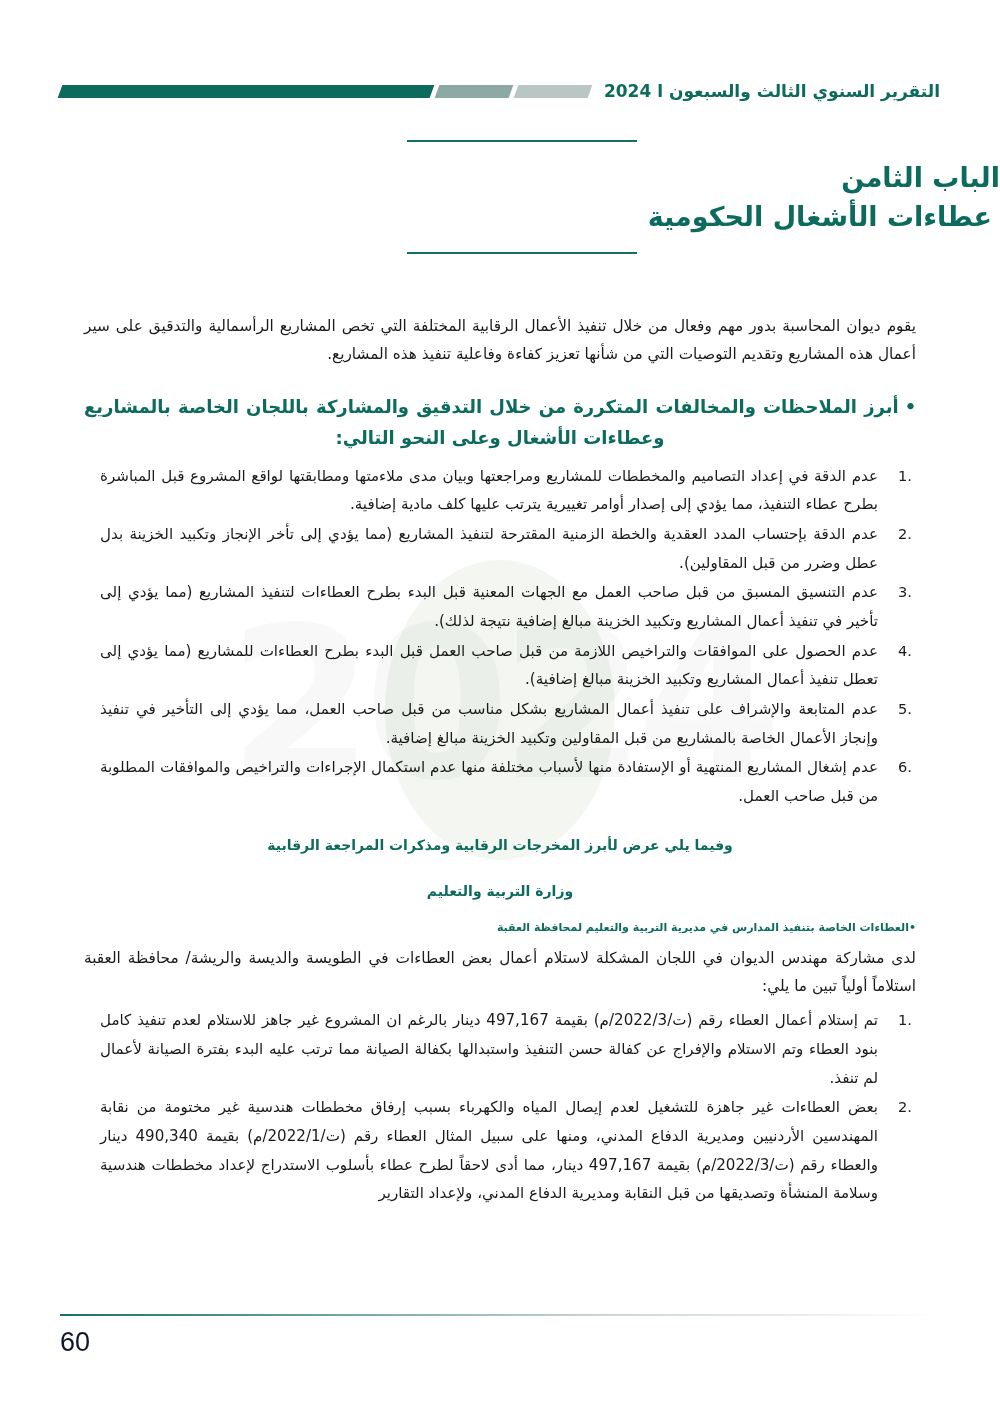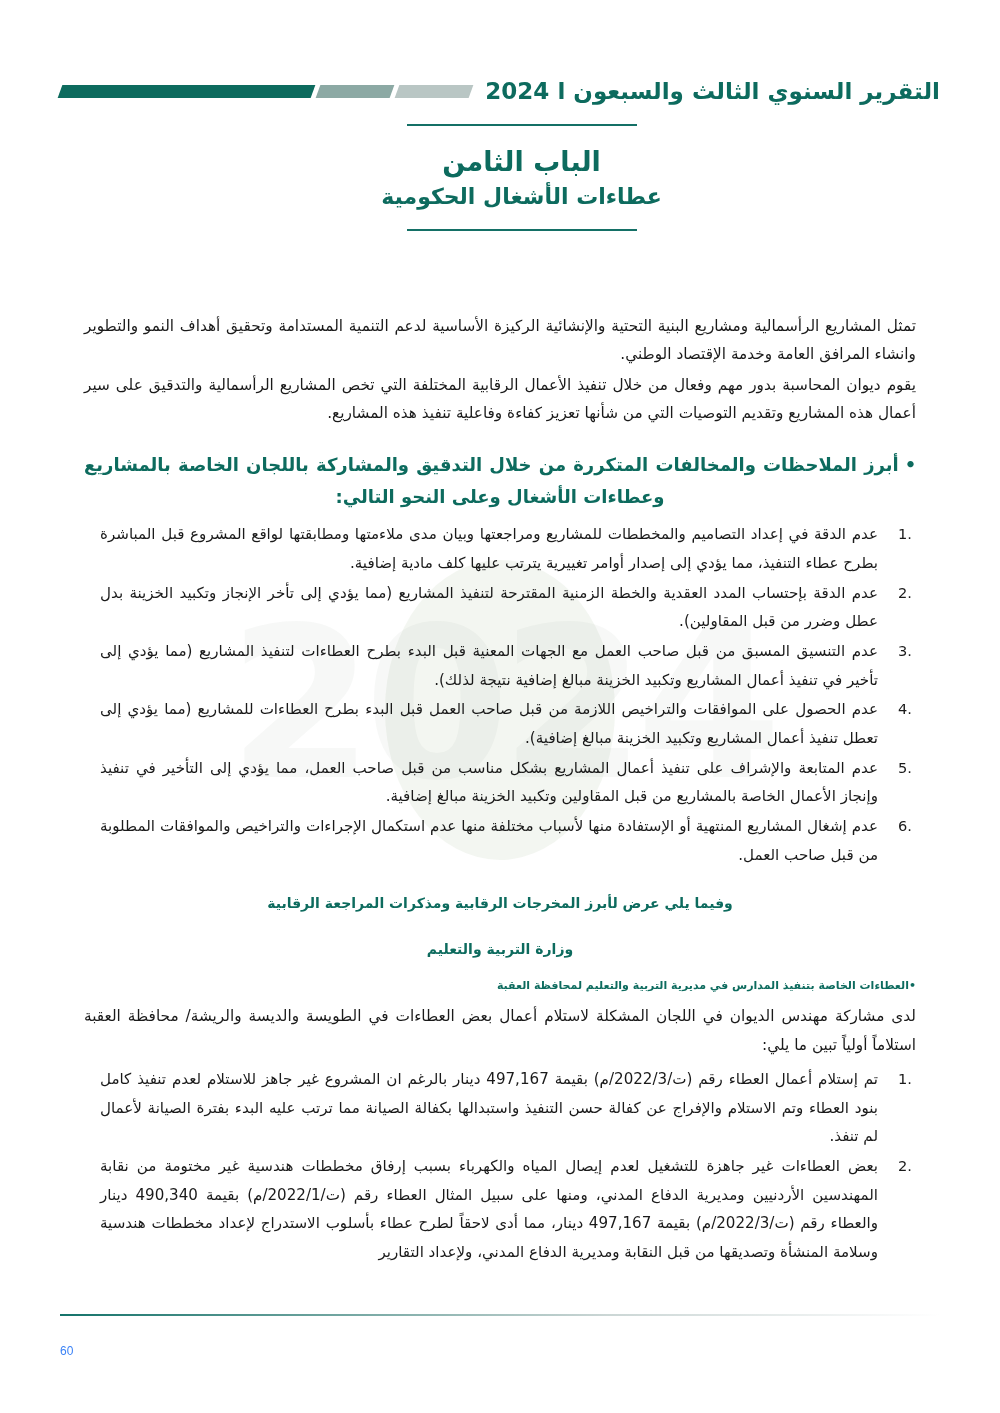--- a/index.html
+++ b/index.html
@@ -53,21 +53,21 @@
     right: 60px;
     left: 60px;
     height: 26px;
     display: flex;
     flex-direction: row;
     align-items: center;
     justify-content: flex-start;
     z-index: 5;
   }
   .header-title {
-    font-size: 23px;
+    font-size: 17px;
     font-weight: bold;
     color: #0d6b5e;
     white-space: nowrap;
     letter-spacing: -0.3px;
     margin-left: 14px;
     direction: rtl;
   }
   .header-bars {
     flex: 1;
     display: flex;
@@ -80,46 +80,45 @@
     height: 13px;
     transform: skewX(-20deg);
   }
   .bar-1 { width: 74px; background: #b9c6c4; }
   .bar-2 { width: 74px; background: #8ca9a4; }
   .bar-3 { flex: 1; background: #0d6b5e; }
 
   
   .title-block {
     position: absolute;
-    top: 124px;
+    top: 140px;
     left: 0;
     right: 0;
-    text-align: center;
     z-index: 5;
     padding-left: 43px;
   }
   .title-rule {
     width: 230px;
     height: 2px;
     background: #147066;
     margin: 0 auto;
   }
   .title-main {
     font-size: 27px;
     font-weight: bold;
     color: #0d6b5e;
     margin: 16px 0 0 0;
     line-height: 1.45;
     letter-spacing: -0.3px;
   }
   .title-sub {
-    font-size: 22px;
-    font-weight: bold;
-    color: #0d6b5e;
-    margin: 0 0 16px 0;
+    font-size: 27px;
+    font-weight: bold;
+    color: #0d6b5e;
+    margin: 0 8px 16px 0;
     line-height: 1.45;
     letter-spacing: -0.3px;
   }
 
   
   .content {
     position: absolute;
     top: 312px;
     right: 84px;
     left: 84px;
@@ -206,22 +205,22 @@
     left: 60px;
     right: 60px;
     height: 1.6px;
     background: linear-gradient(to left, rgba(255,255,255,0) 0%, rgba(160,180,178,0.55) 38%, #14736a 100%);
     z-index: 5;
   }
   .page-number {
     position: absolute;
     bottom: 55px;
     left: 60px;
-    font-size: 12px;
-    color: #3b82f6;
+    font-size: 27px;
+    color: #0f172a;
     font-family: "Liberation Sans", sans-serif;
     direction: ltr;
     z-index: 5;
   }
 </style>
 </head>
 <body>
 
 <div class="watermark2"></div>
 <div class="watermark">2024</div>
@@ -237,21 +236,20 @@
 
 <div class="title-block">
   <div class="title-rule"></div>
   <div class="title-main">الباب الثامن</div>
   <div class="title-sub">عطاءات الأشغال الحكومية</div>
   <div class="title-rule"></div>
 </div>
 
 <div class="content">
 
-  <p class="body-para">تمثل المشاريع الرأسمالية ومشاريع البنية التحتية والإنشائية الركيزة الأساسية لدعم التنمية المستدامة وتحقيق أهداف النمو والتطوير وانشاء المرافق العامة وخدمة الإقتصاد الوطني.</p>
   <p class="body-para">يقوم ديوان المحاسبة بدور مهم وفعال من خلال تنفيذ الأعمال الرقابية المختلفة التي تخص المشاريع الرأسمالية والتدقيق على سير أعمال هذه المشاريع وتقديم التوصيات التي من شأنها تعزيز كفاءة وفاعلية تنفيذ هذه المشاريع.</p>
 
   <div class="teal-heading">
     <span class="bullet-dot">•</span><span>أبرز الملاحظات والمخالفات المتكررة من خلال التدقيق والمشاركة باللجان الخاصة بالمشاريع وعطاءات الأشغال وعلى النحو التالي:</span>
   </div>
 
   <ol class="num-list">
     <li>عدم الدقة في إعداد التصاميم والمخططات للمشاريع ومراجعتها وبيان مدى ملاءمتها ومطابقتها لواقع المشروع قبل المباشرة بطرح عطاء التنفيذ، مما يؤدي إلى إصدار أوامر تغييرية يترتب عليها كلف مادية إضافية.</li>
     <li>عدم الدقة بإحتساب المدد العقدية والخطة الزمنية المقترحة لتنفيذ المشاريع (مما يؤدي إلى تأخر الإنجاز وتكبيد الخزينة بدل عطل وضرر من قبل المقاولين).</li>
     <li>عدم التنسيق المسبق من قبل صاحب العمل مع الجهات المعنية قبل البدء بطرح العطاءات لتنفيذ المشاريع (مما يؤدي إلى تأخير في تنفيذ أعمال المشاريع وتكبيد الخزينة مبالغ إضافية نتيجة لذلك).</li>

